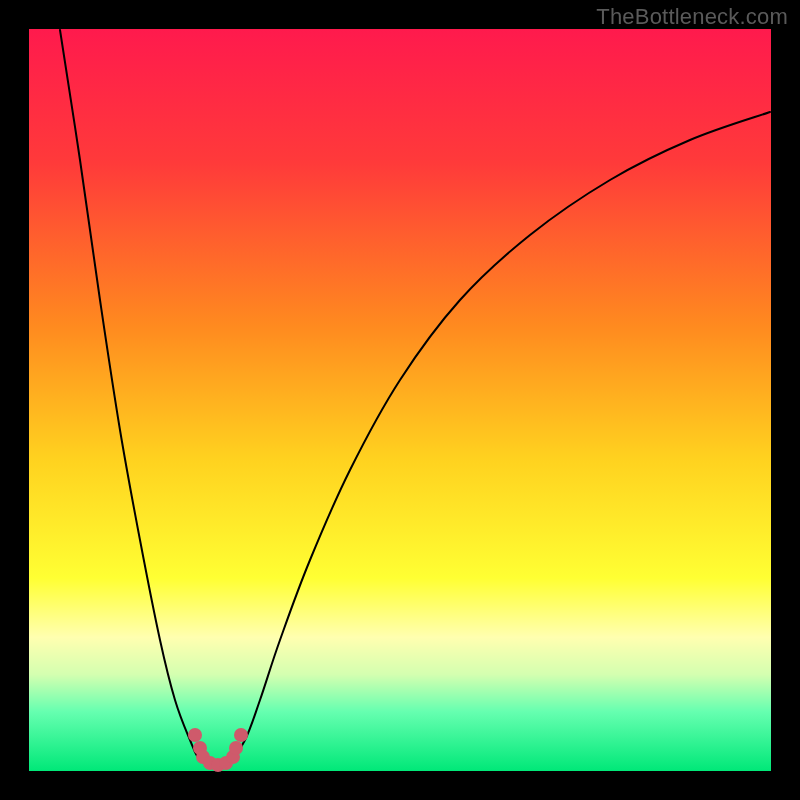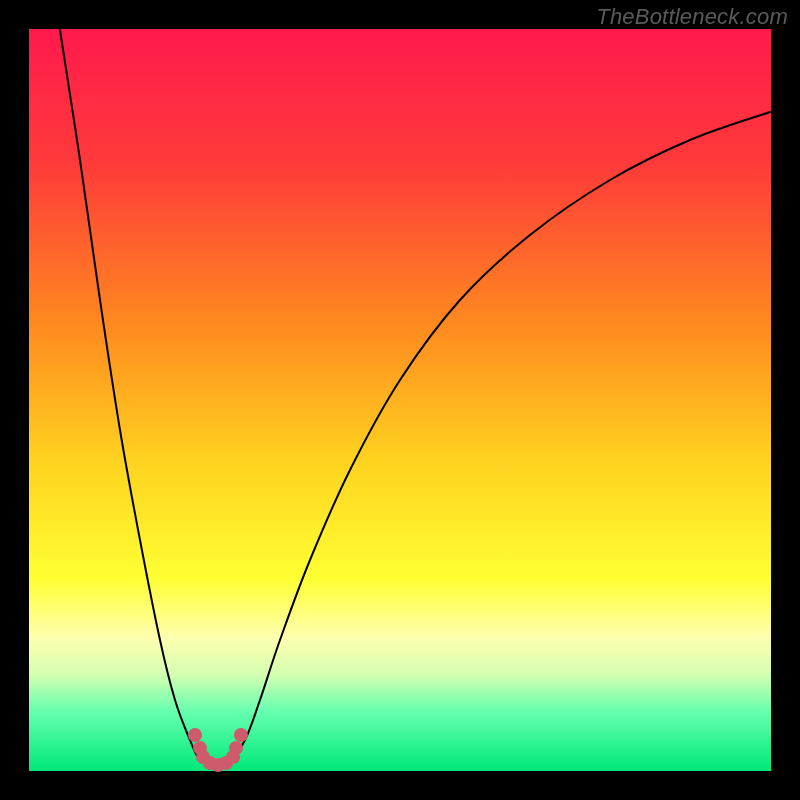--- a/index.html
+++ b/index.html
@@ -8,21 +8,20 @@
     width: 800px;
     height: 800px;
     background: #000;
     overflow: hidden;
     font-family: Arial, Helvetica, sans-serif;
   }
   .stage {
     position: relative;
     width: 800px;
     height: 756px;
-    font-style: italic;
   }
   .attribution {
     position: absolute;
     top: 4px;
     right: 12px;
     color: #5a5a5a;
     font-size: 22px;
     font-weight: 500;
     letter-spacing: 0.2px;
     user-select: none;

